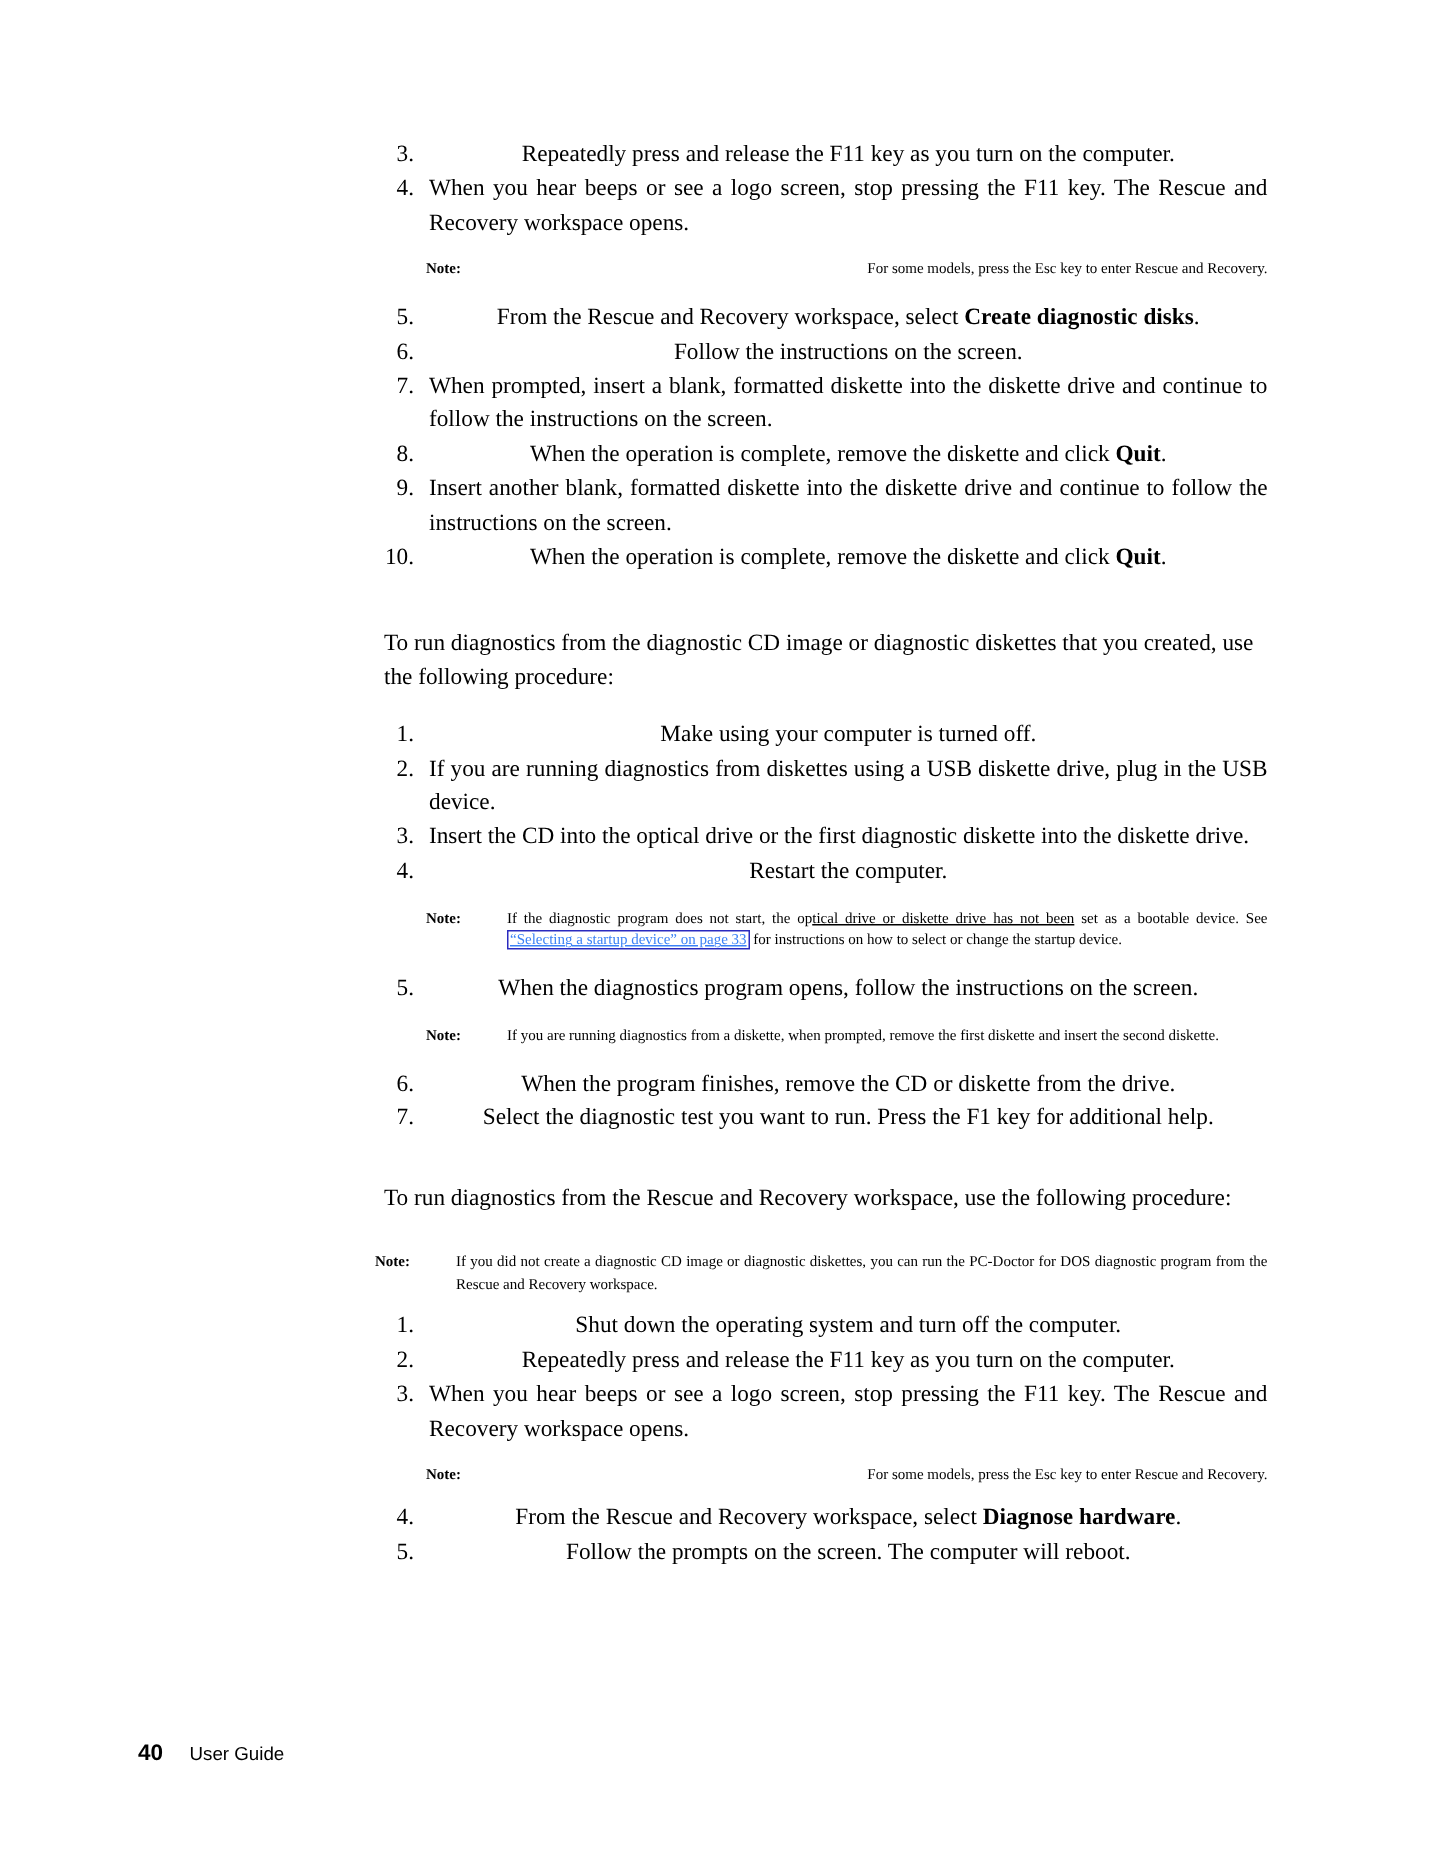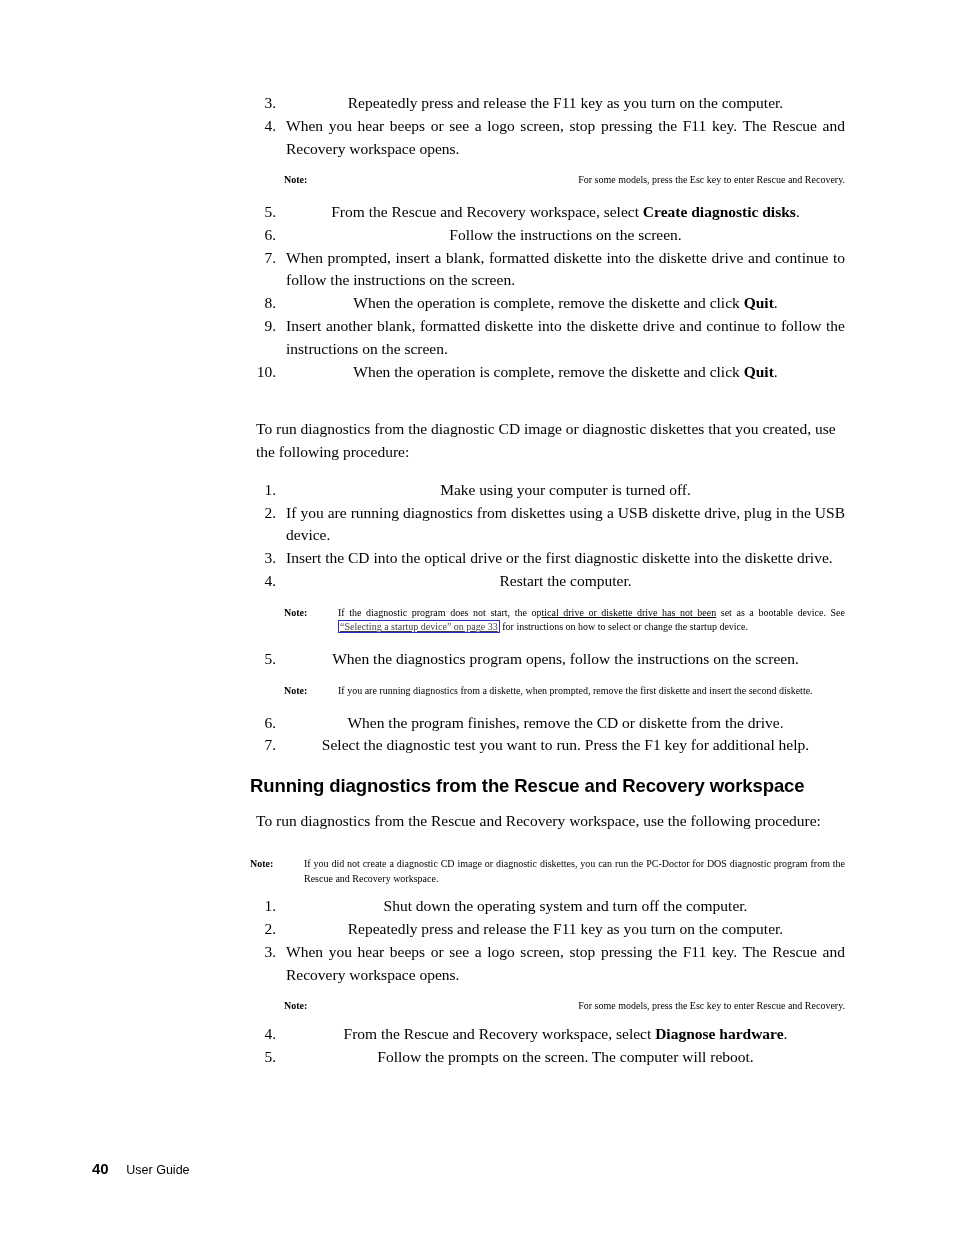--- a/index.html
+++ b/index.html
@@ -81,21 +81,21 @@
   }
   .para {
     font-size: 15.5px;
     line-height: 1.47;
     text-align: left;
     margin: 6px;
   }
   b { font-weight: bold; }
 
   .link {
-    color: #404040;
+    color: #3b82f6;
     text-decoration: underline;
   }
   .linkbox {
     border: 1px solid #2b2bbf;
     padding: 0 1px;
     display: inline;
   }
 
   .footer {
     position: absolute;
@@ -227,21 +227,20 @@
         <div class="txt">When the program finishes, remove the CD or diskette from the drive.</div>
       </div>
       <div class="li nojust">
         <div class="num">7.</div>
         <div class="txt">Select the diagnostic test you want to run. Press the F1 key for additional help.</div>
       </div>
     </div>
 
     <div style="height:18px"></div>
 
-    <h2 class="section">Running diagnostics from the Rescue and Recovery workspace</h2>
     <div style="height:7px"></div>
     <p class="para">To run diagnostics from the Rescue and Recovery workspace, use the following procedure:</p>
 
     <div style="height:18px"></div>
 
     <div class="note left-indent0">
       <div class="lead">Note:</div>
       <div class="body">If you did not create a diagnostic CD image or diagnostic diskettes, you can run the PC-Doctor for DOS diagnostic program from the Rescue and Recovery workspace.</div>
     </div>
 

